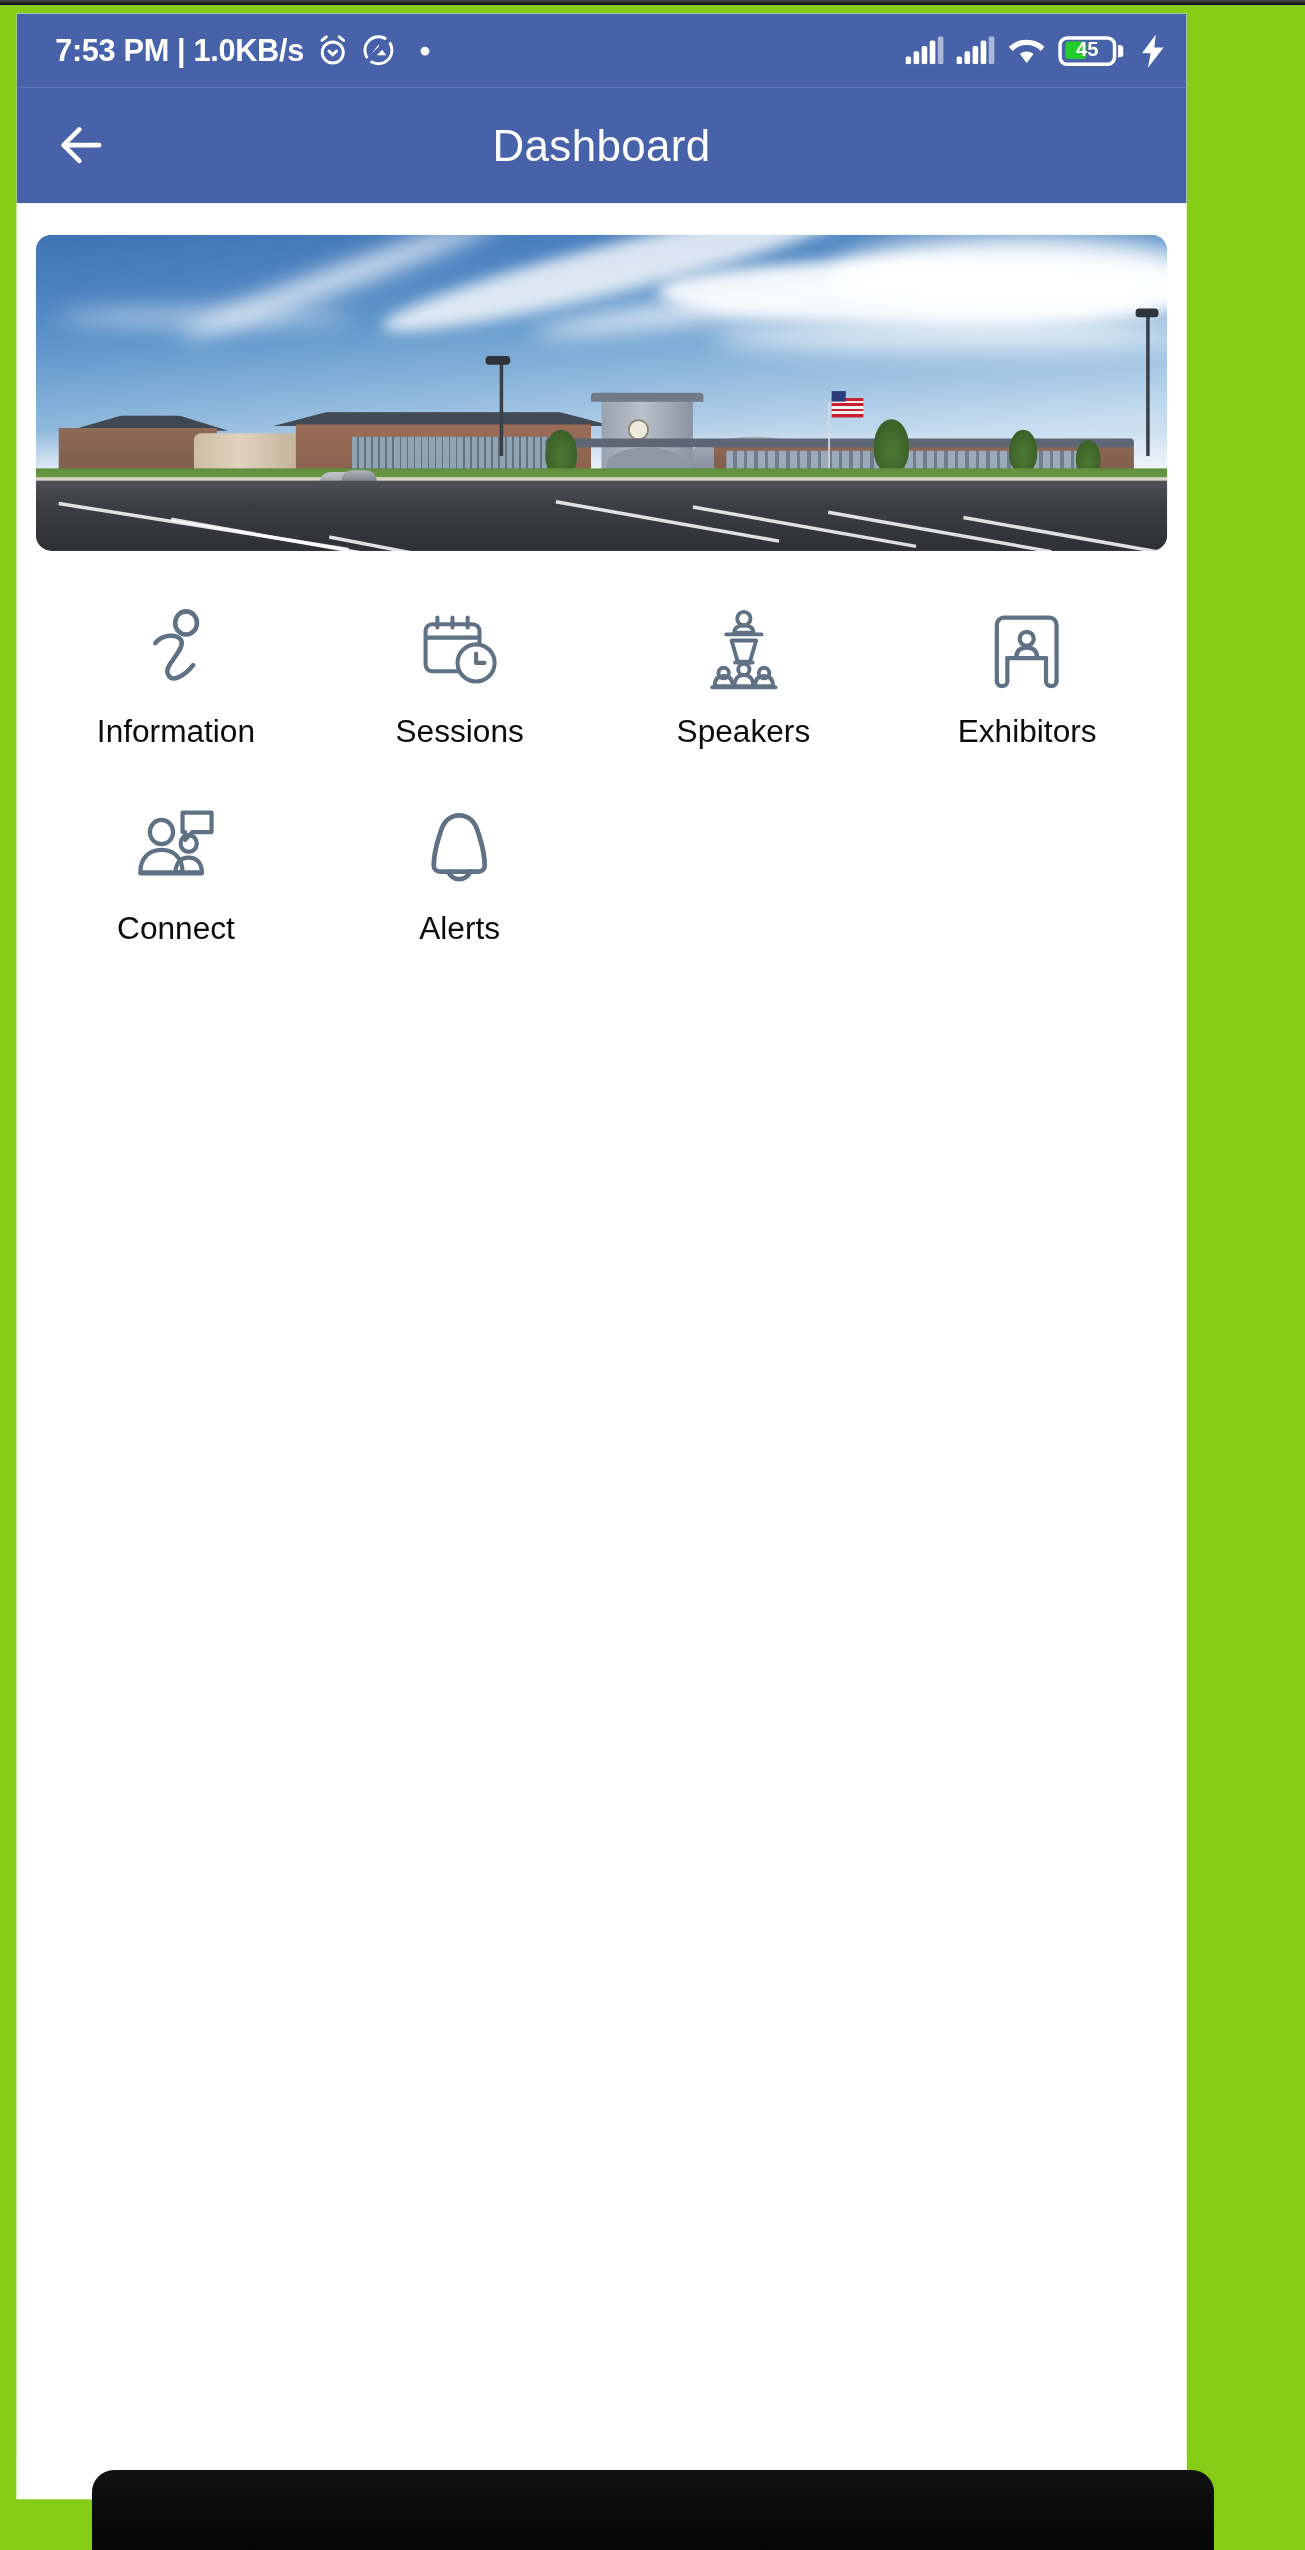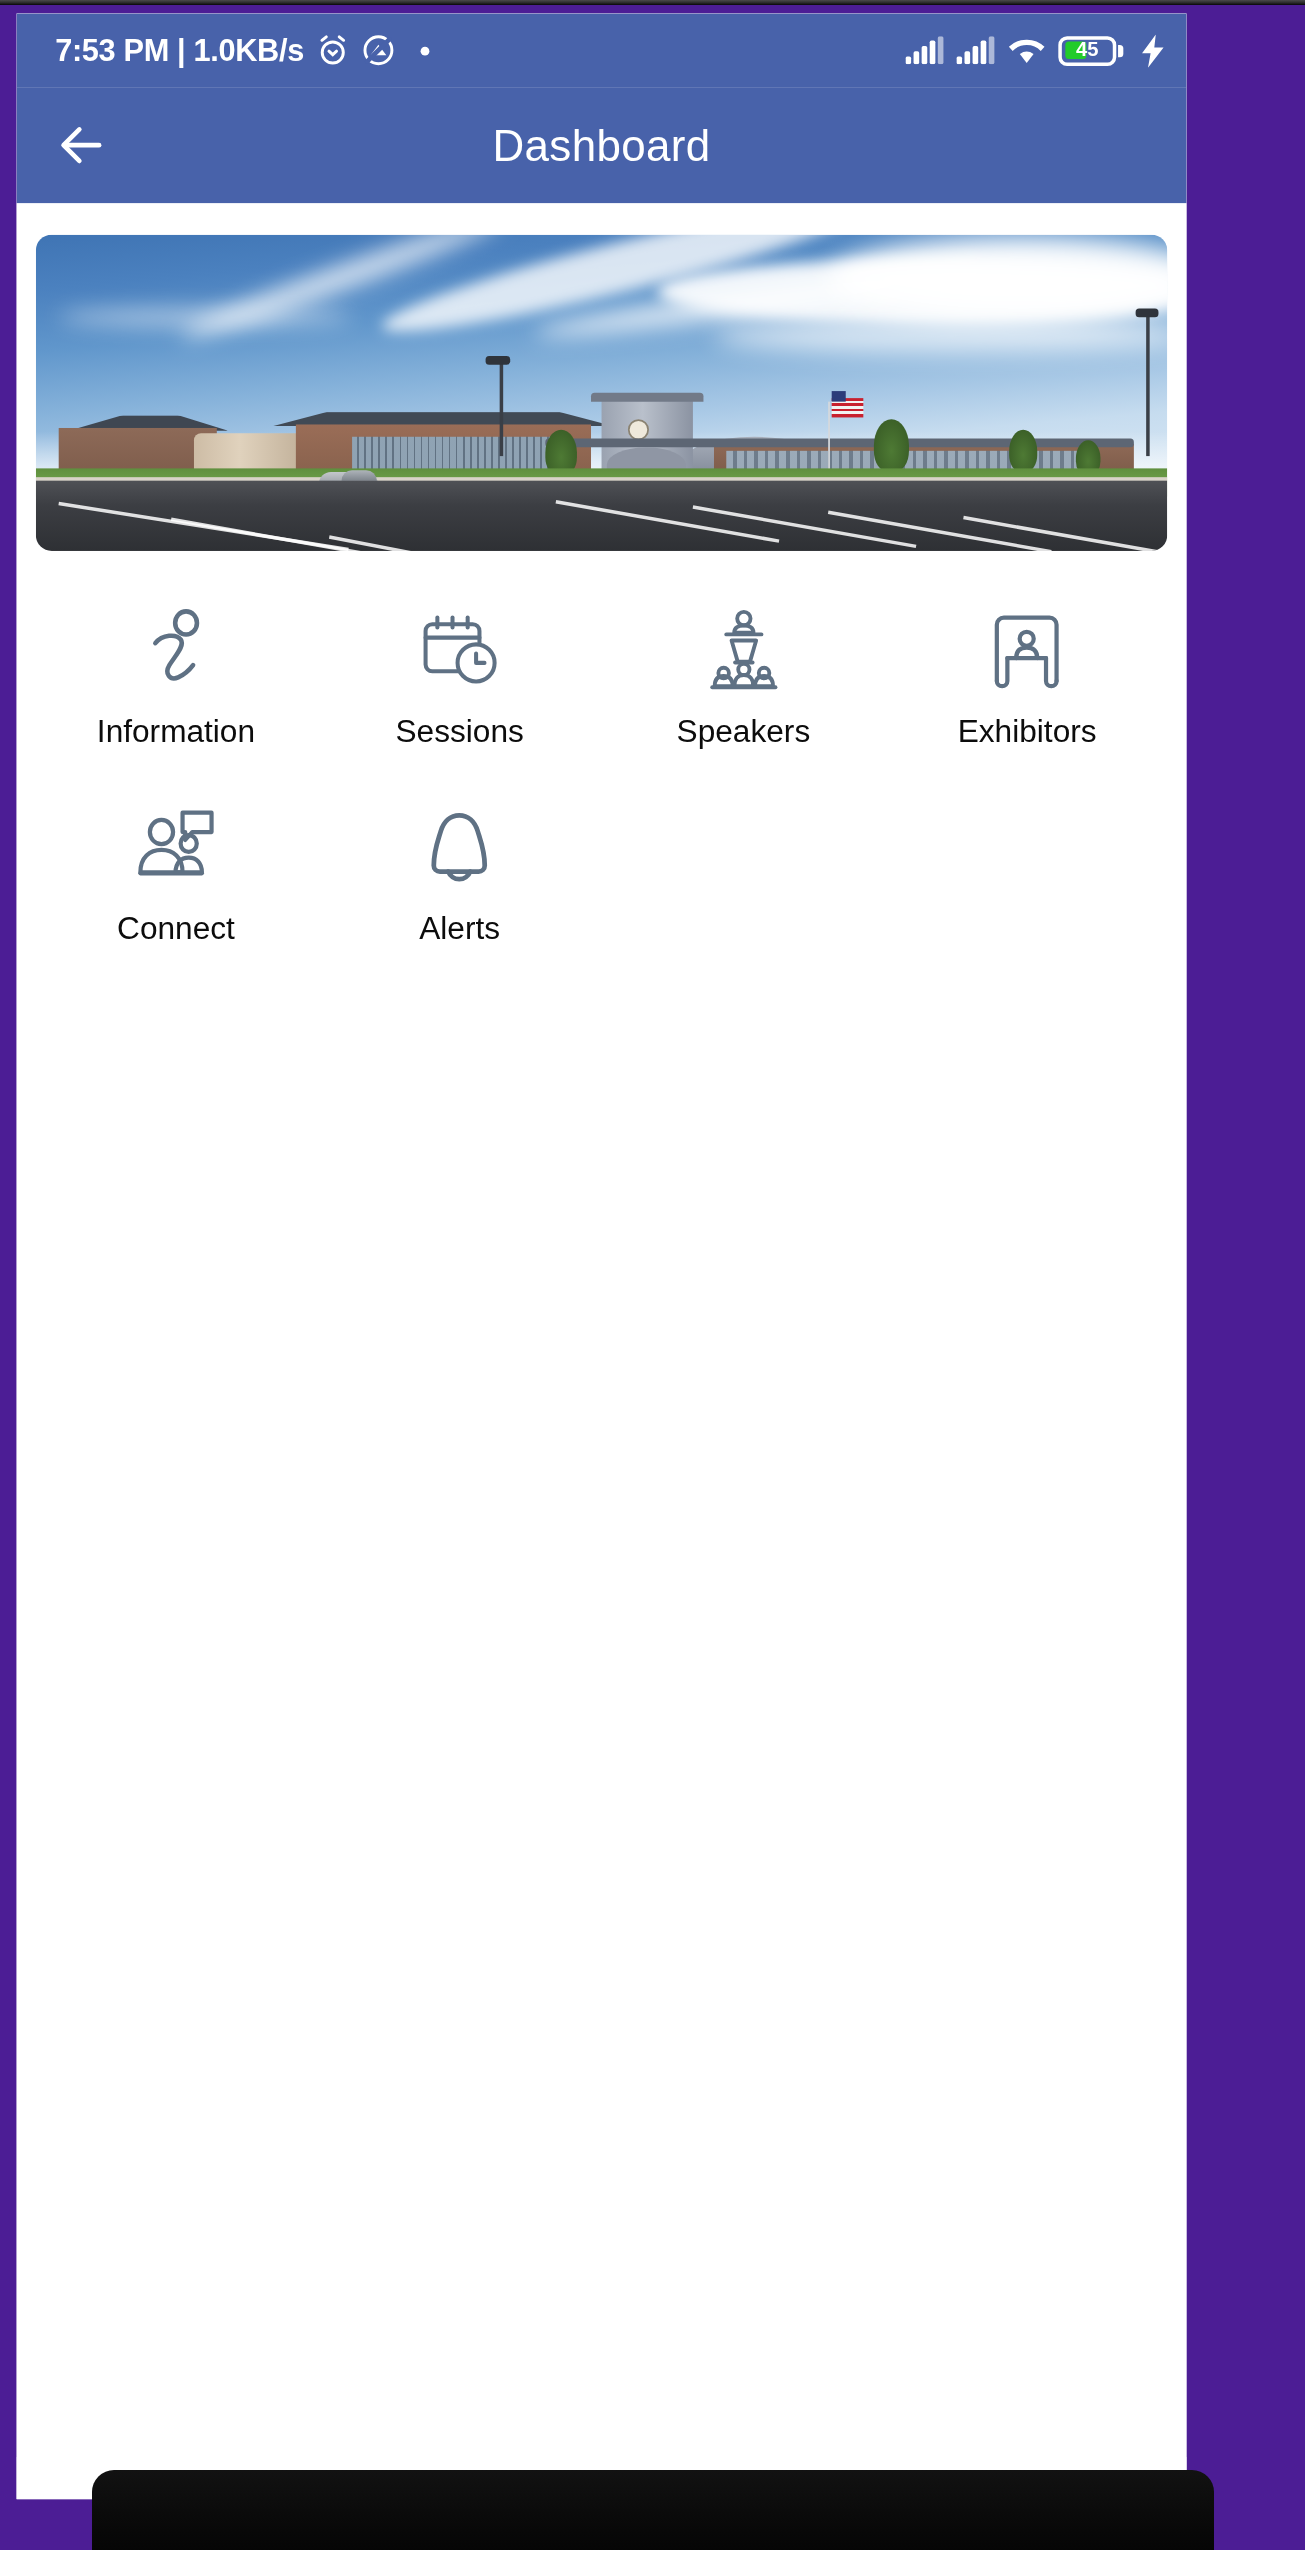--- a/index.html
+++ b/index.html
@@ -14,21 +14,21 @@
     font-family: "Liberation Sans", sans-serif;
     position: relative;
   }
 
   
   #phone-frame {
     position: absolute;
     left: 0; top: 0;
     width: 1305px;
     height: 2550px;
-    background: #4c1d95;
+    background: #84cc16;
     text-decoration: underline;
   }
   #frame-top-edge {
     position: absolute;
     left: 0; top: 0;
     width: 1305px;
     height: 5px;
     background: linear-gradient(180deg, #4a4a4a 0%, #2b2b2b 55%, #070707 100%);
   }
   #earpiece-grille {

